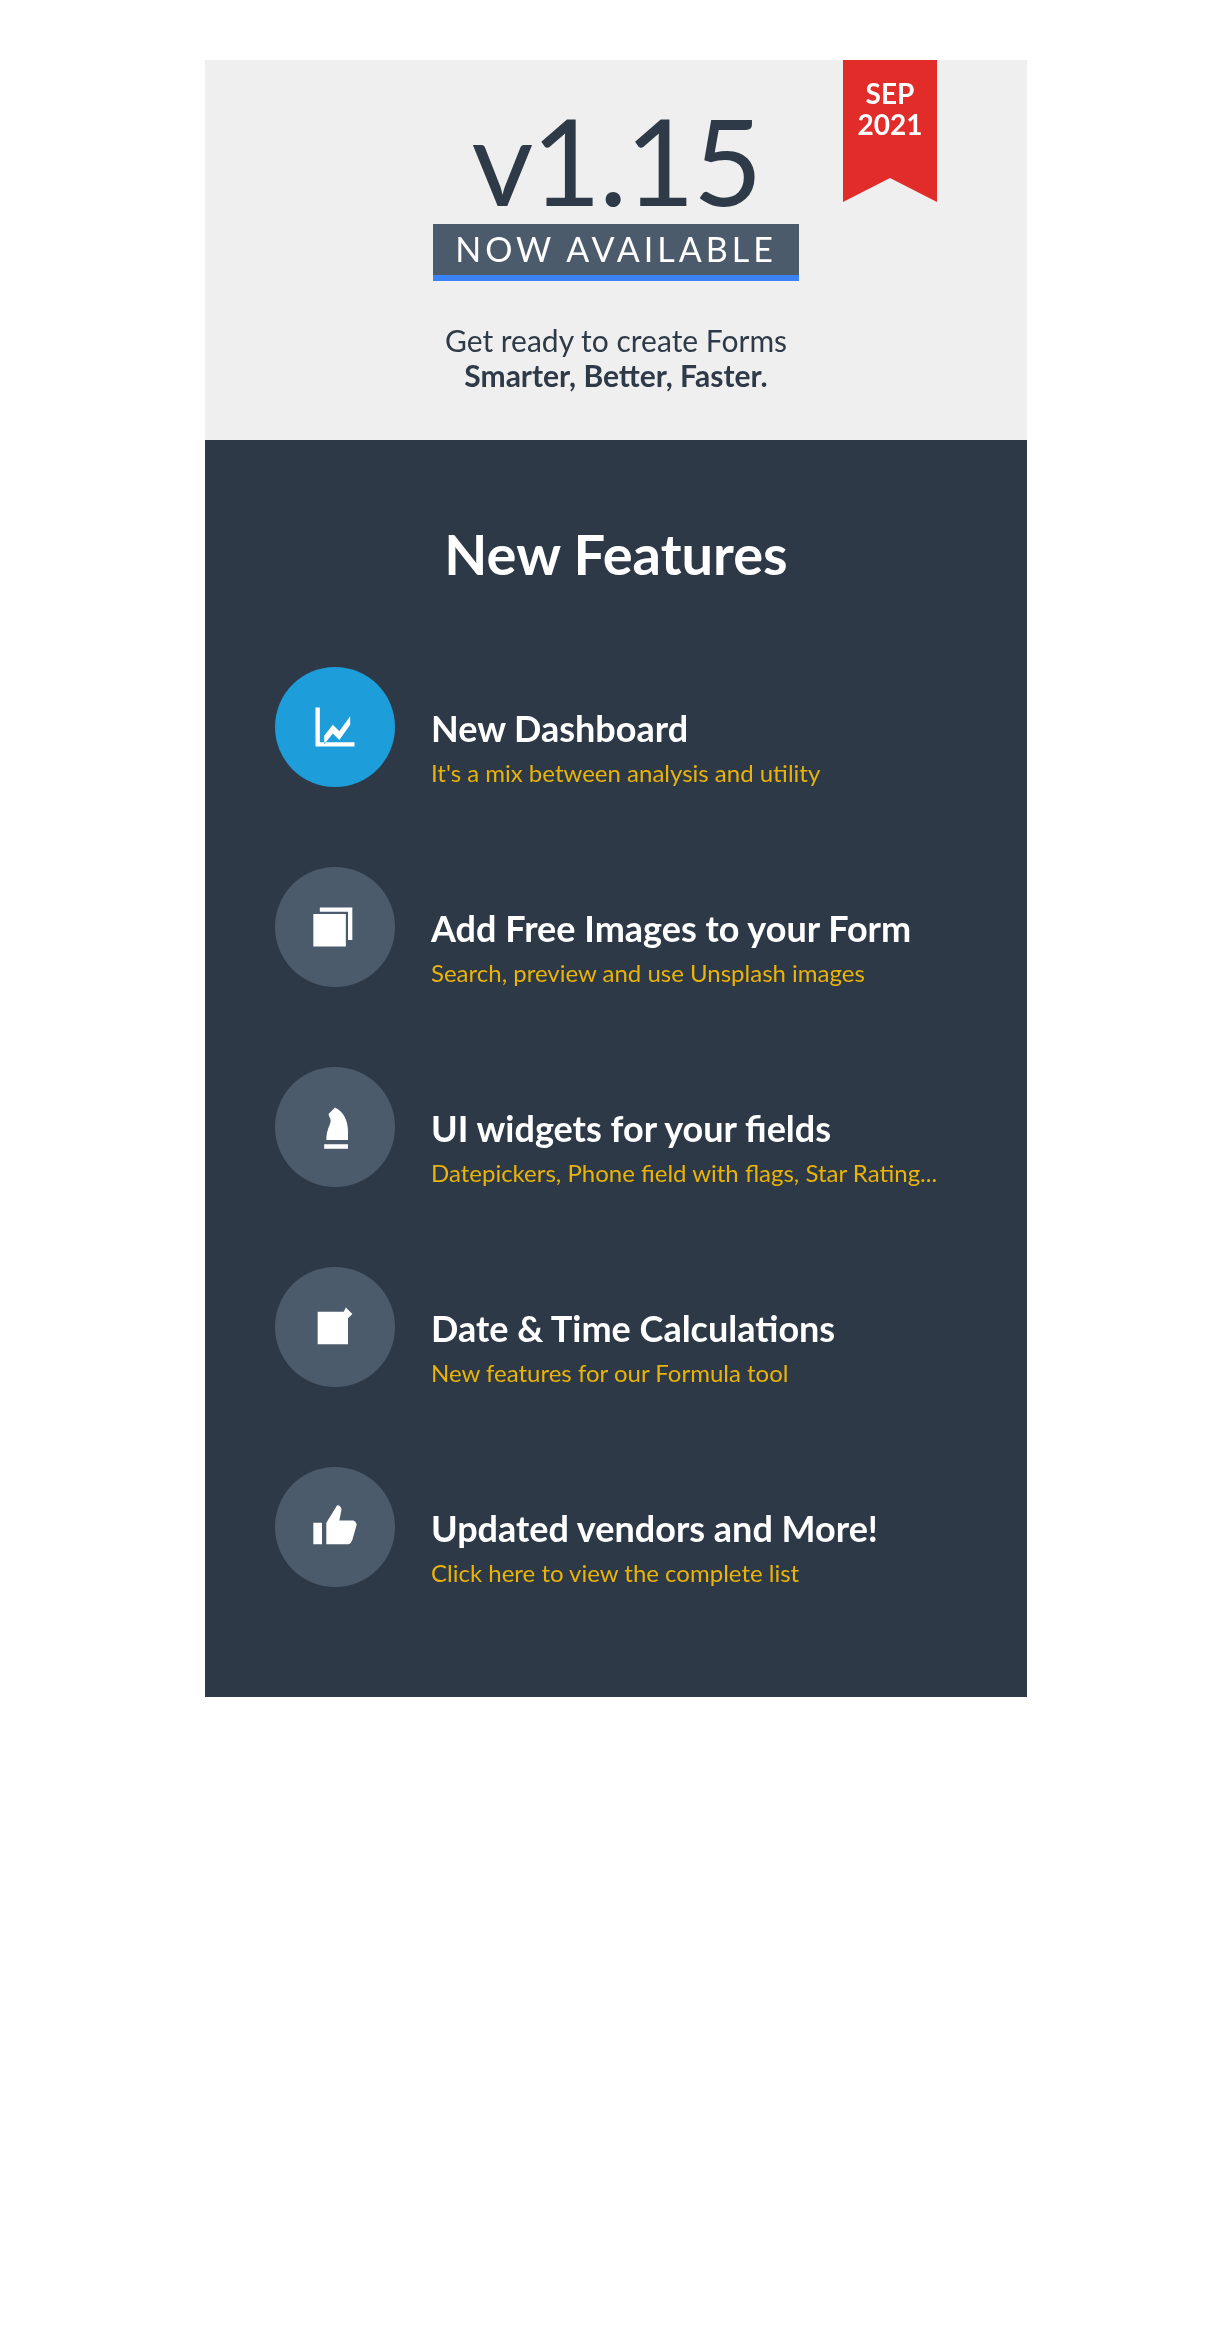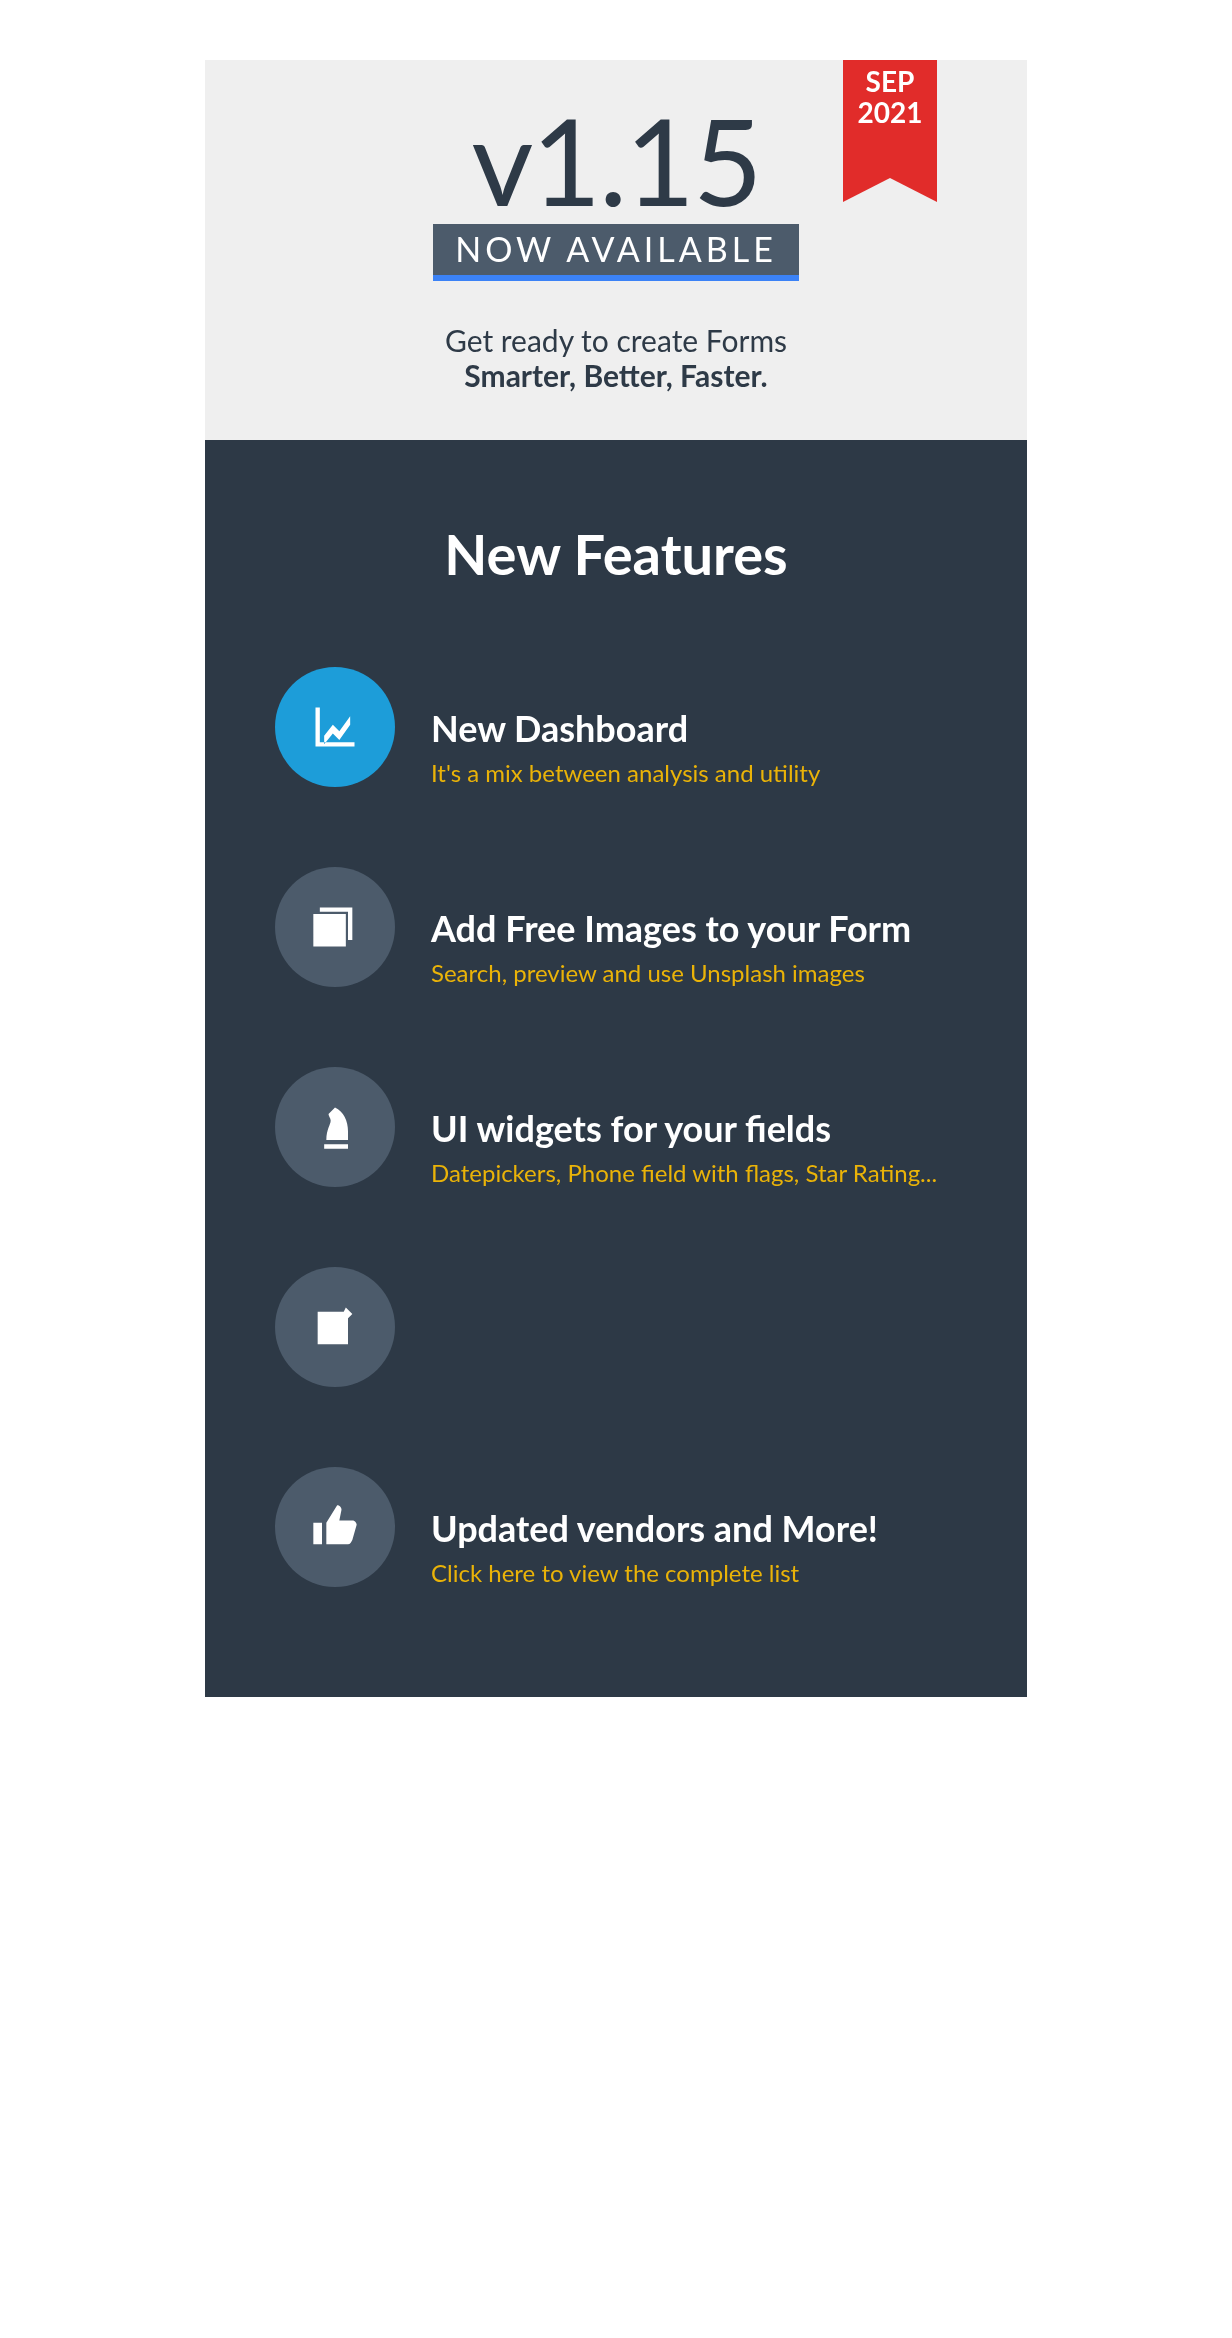--- a/index.html
+++ b/index.html
@@ -26,21 +26,21 @@
   }
   .ribbon {
     position:absolute;
     top:0; right:90px;
     width:94px; height:118px;
     background:#e12c2a;
     color:#fff;
     font-weight:700;
     font-size:28px;
     line-height:1.1;
-    padding-top:6px;
+    padding-top:18px;
     text-align:center;
   }
   .ribbon::after{
     content:"";
     position:absolute;
     left:0; bottom:-24px;
     border-left:47px solid #e12c2a;
     border-right:47px solid #e12c2a;
     border-bottom:24px solid transparent;
   }
@@ -164,20 +164,24 @@
           <p>Datepickers, Phone field with flags, Star Rating...</p>
         </div>
       </div>
 
       <div class="feature">
         <div class="circ">
           <svg viewBox="0 0 48 48">
               <path d="M8 10h28v30H8V10zm4 10h20v4H12v-4zm0 8h20v4H12v-4zm22-22l6 6-10 10-6-6 4-4 2 2 4-8z"></path>
             </svg>
         </div>
+        <div class="ftext">
+          <h3>Date &amp; Time Calculations</h3>
+          <p>New features for our Formula tool</p>
+        </div>
       </div>
 
       <div class="feature">
         <div class="circ">
           <svg viewBox="0 0 48 48">
               <path d="M4 20h8v20H4V20zm12 20V20l10-16c2 0 4 2 4 4l-2 10h12c2 0 4 2 4 4l-4 14c-1 2-2 4-4 4H16z"></path>
             </svg>
         </div>
         <div class="ftext">
           <h3>Updated vendors and More!</h3>

